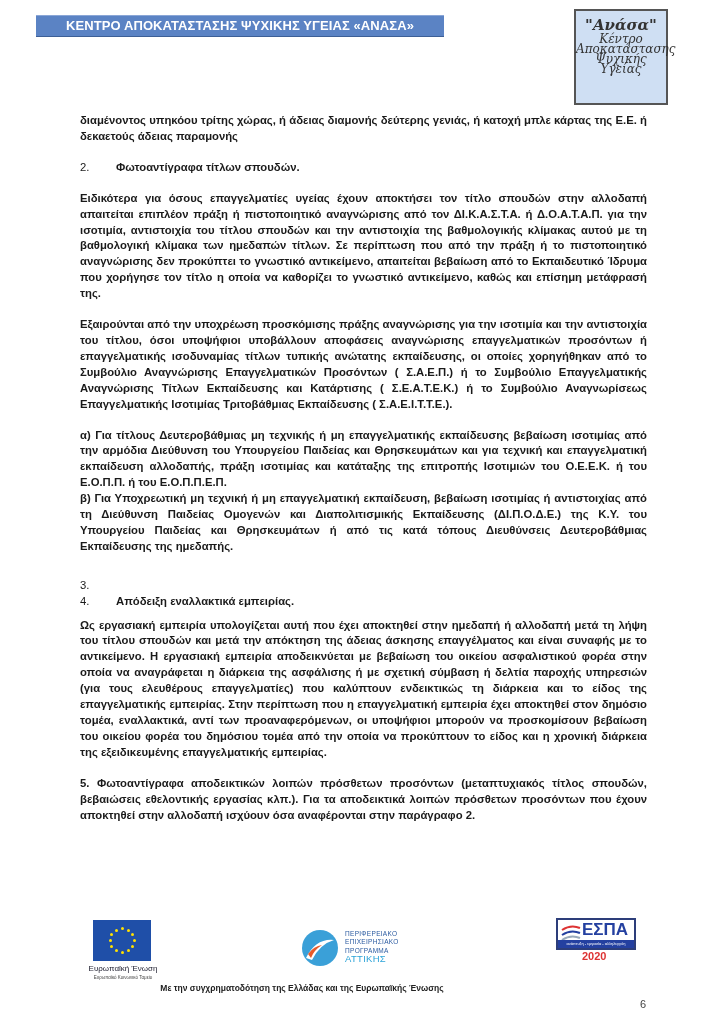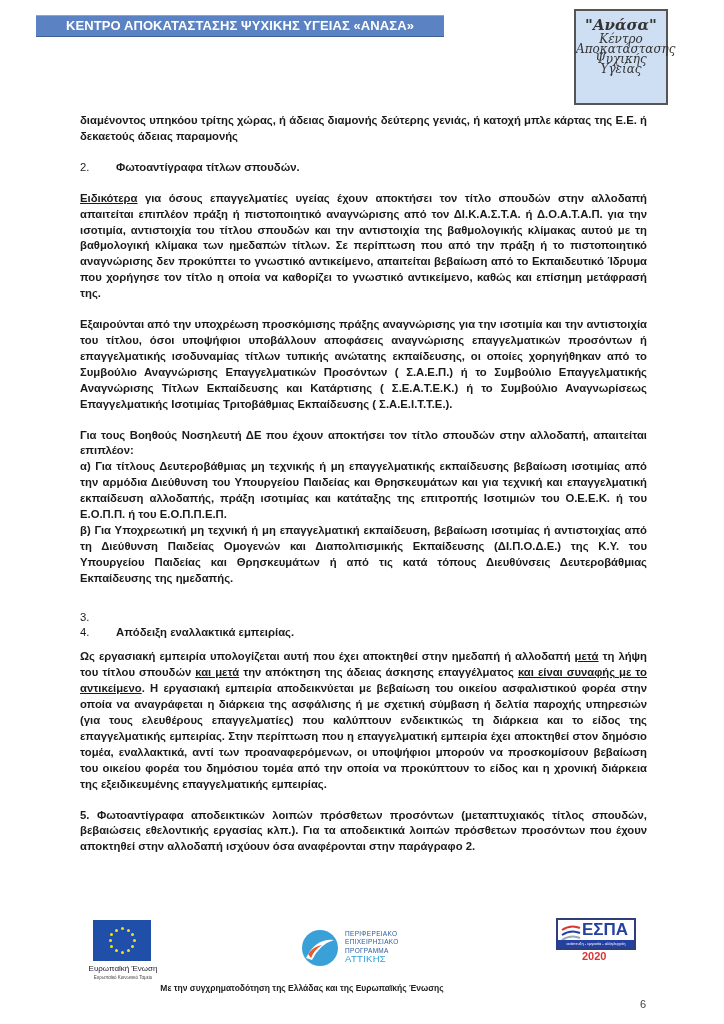--- a/index.html
+++ b/index.html
@@ -14,21 +14,21 @@
   .logo-title { font-family:"DejaVu Serif", serif; font-style:italic; font-weight:bold;
          font-size:15px; color:#333; margin-top:5px; }
   .logo-sub { font-family:"DejaVu Serif", serif; font-style:italic; font-size:12px; color:#333; line-height:10px; }
   .content { position:absolute; left:80px; top:113px; width:567px; font-size:11.3px; line-height:15.9px; }
   .content p { margin:0; text-align:justify; }
   .gap { height:15px; }
   .gap-s { height:8px; }
   .num-item { display:flex; }
   .num-item .n { width:36px; font-weight:normal; }
   .b { font-weight:bold; }
-  .u { text-decoration:underline; font-weight:bold; }
+  .u { font-weight:bold; }
   .footer-eu { position:absolute; left:93px; top:920px; width:58px; height:41px; background:#1f4fa8; }
   .eu-star { position:absolute; width:3px; height:3px; background:#ffe100; border-radius:50%; }
   .eu-label { position:absolute; left:85px; top:964px; width:76px; font-size:8px; text-align:center; color:#223; }
   .eu-sub { position:absolute; left:85px; top:975px; width:76px; font-size:4.5px; text-align:center; color:#444; }
   .pep-logo { position:absolute; left:298px; top:928px; width:44px; height:40px; }
   .pep-text { position:absolute; left:345px; top:930px; font-size:6.5px; line-height:8.3px; color:#2a5aa0; letter-spacing:0.3px; }
   .pep-text .big { font-size:9.5px; color:#2ba3d8; }
   .espa { position:absolute; left:556px; top:918px; width:80px; height:32px; border:2px solid #2d3e7a; box-sizing:border-box; background:#fff; }
   .espa-title { position:absolute; left:24px; top:0px; font-size:17px; font-weight:bold; color:#2440a0; }
   .espa-years { position:absolute; left:24px; top:18px; font-size:11px; font-weight:bold; color:#d33; }
@@ -54,21 +54,20 @@
     <span class="n">2.</span>
     <span class="b">Φωτοαντίγραφα τίτλων σπουδών.</span>
   </div>
   <div class="gap"></div>
   <p class="b">
     <span class="u">Ειδικότερα</span><span> για όσους επαγγελματίες υγείας έχουν αποκτήσει τον τίτλο σπουδών στην αλλοδαπή </span><span class="b">απαιτείται επιπλέον</span><span> πράξη ή πιστοποιητικό αναγνώρισης από τον ΔΙ.Κ.Α.Σ.Τ.Α. ή Δ.Ο.Α.Τ.Α.Π. για την ισοτιμία, αντιστοιχία του τίτλου σπουδών και την αντιστοιχία της βαθμολογικής κλίμακας αυτού με τη βαθμολογική κλίμακα των ημεδαπών τίτλων. Σε περίπτωση που από την πράξη ή το πιστοποιητικό αναγνώρισης δεν προκύπτει το γνωστικό αντικείμενο, απαιτείται βεβαίωση από το Εκπαιδευτικό Ίδρυμα που χορήγησε τον τίτλο η οποία να καθορίζει το γνωστικό αντικείμενο, καθώς και επίσημη μετάφρασή της.</span>
   </p>
   <div class="gap"></div>
   <p class="b">Εξαιρούνται από την υποχρέωση προσκόμισης πράξης αναγνώρισης για την ισοτιμία και την αντιστοιχία του τίτλου, όσοι υποψήφιοι υποβάλλουν αποφάσεις αναγνώρισης επαγγελματικών προσόντων ή επαγγελματικής ισοδυναμίας τίτλων τυπικής ανώτατης εκπαίδευσης, οι οποίες χορηγήθηκαν από το Συμβούλιο Αναγνώρισης Επαγγελματικών Προσόντων ( Σ.Α.Ε.Π.) ή το Συμβούλιο Επαγγελματικής Αναγνώρισης Τίτλων Εκπαίδευσης και Κατάρτισης ( Σ.Ε.Α.Τ.Ε.Κ.) ή το Συμβούλιο Αναγνωρίσεως Επαγγελματικής Ισοτιμίας Τριτοβάθμιας Εκπαίδευσης ( Σ.Α.Ε.Ι.Τ.Τ.Ε.).</p>
   <div class="gap"></div>
-  <p class="b">Για τους Βοηθούς Νοσηλευτή ΔΕ που έχουν αποκτήσει τον τίτλο σπουδών στην αλλοδαπή, απαιτείται επιπλέον:</p>
   <p class="b">α) Για τίτλους Δευτεροβάθμιας μη τεχνικής ή μη επαγγελματικής εκπαίδευσης βεβαίωση ισοτιμίας από την αρμόδια Διεύθυνση του Υπουργείου Παιδείας και Θρησκευμάτων και για τεχνική και επαγγελματική εκπαίδευση αλλοδαπής, πράξη ισοτιμίας και κατάταξης της επιτροπής Ισοτιμιών του Ο.Ε.Ε.Κ. ή του Ε.Ο.Π.Π. ή του Ε.Ο.Π.Π.Ε.Π.</p>
   <p class="b">β) Για Υποχρεωτική μη τεχνική ή μη επαγγελματική εκπαίδευση, βεβαίωση ισοτιμίας ή αντιστοιχίας από τη Διεύθυνση Παιδείας Ομογενών και Διαπολιτισμικής Εκπαίδευσης (ΔΙ.Π.Ο.Δ.Ε.) της Κ.Υ. του Υπουργείου Παιδείας και Θρησκευμάτων ή από τις κατά τόπους Διευθύνσεις Δευτεροβάθμιας Εκπαίδευσης της ημεδαπής.</p>
   <div class="gap"></div>
   <div class="gap-s"></div>
   <div class="num-item">
     <span class="n">3.</span>
   </div>
   <div class="num-item">
     <span class="n">4.</span>
     <span class="b">Απόδειξη εναλλακτικά εμπειρίας.</span>

